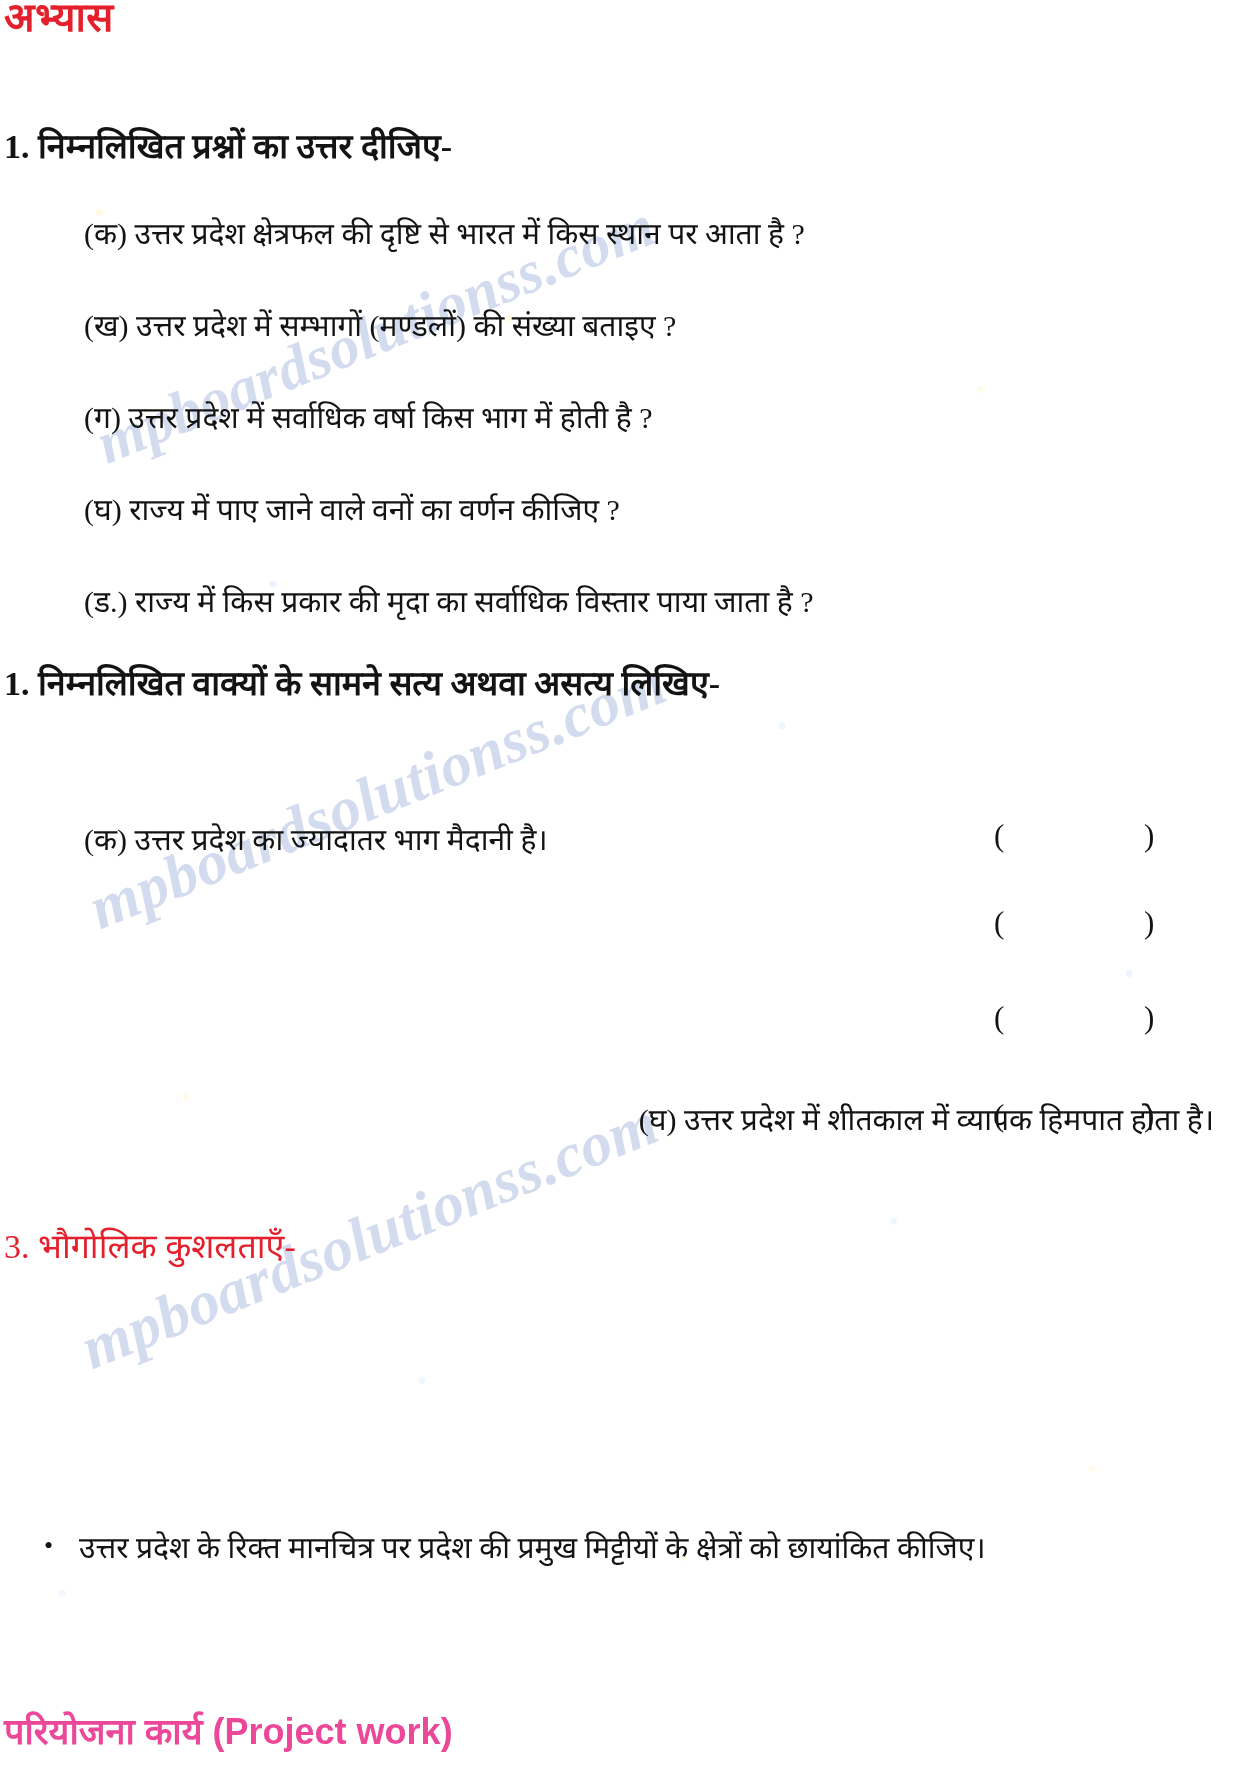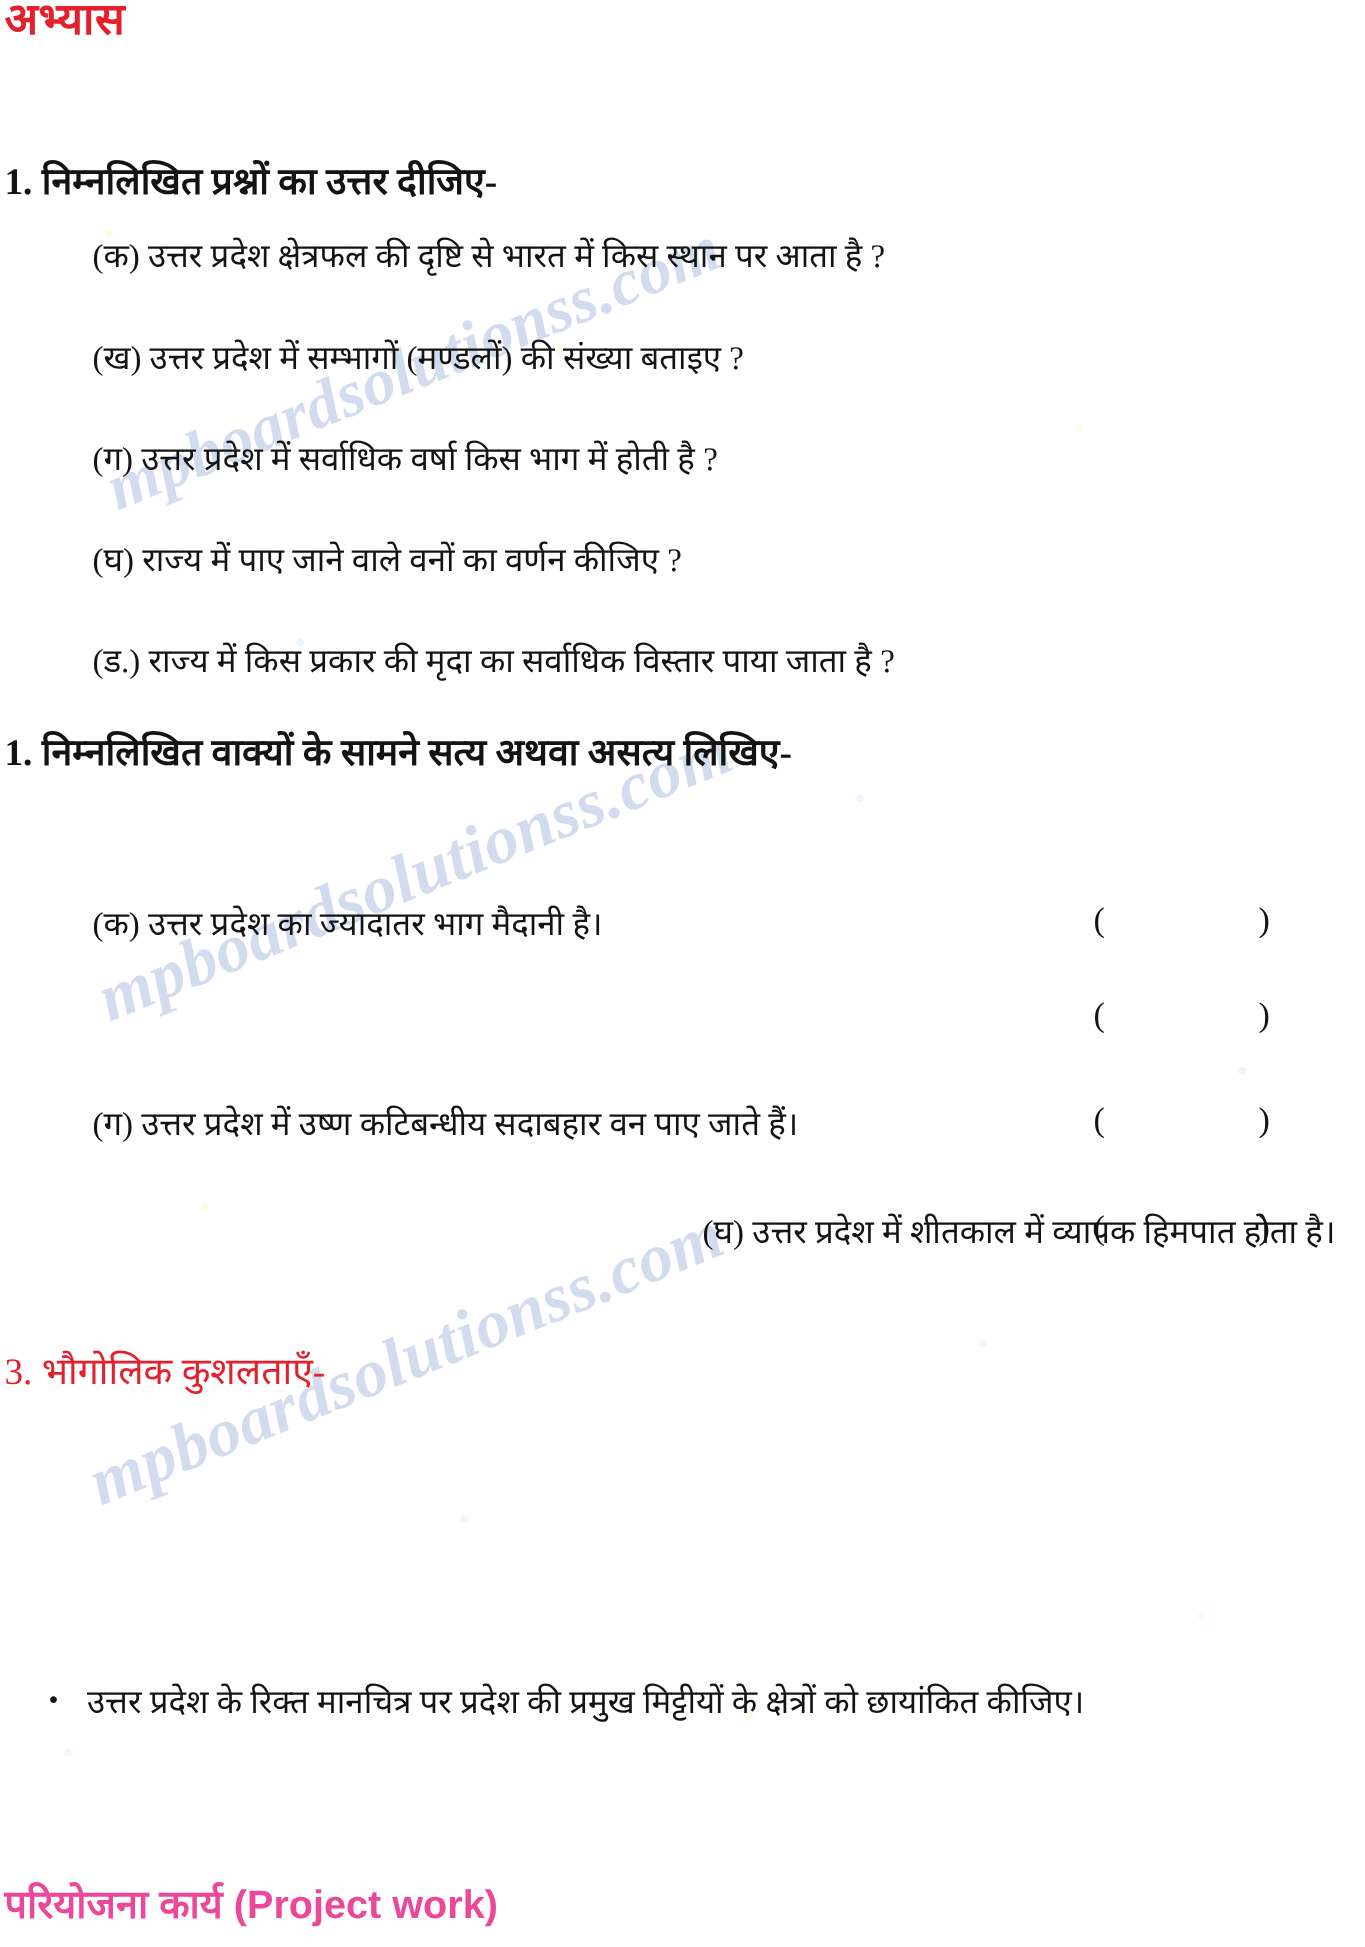--- a/index.html
+++ b/index.html
@@ -152,21 +152,21 @@
   <div class="scan-noise"></div>
 
   <div class="wm wm-1">mpboardsolutionss.com</div>
   <div class="wm wm-2">mpboardsolutionss.com</div>
   <div class="wm wm-3">mpboardsolutionss.com</div>
 
   <div class="content">
 
     <div class="title-red">अभ्यास</div>
 
-    <div class="heading" style="left:4px; top:122px;margin-top:18px;">1. निम्नलिखित प्रश्नों का उत्तर दीजिए-</div>
+    <div class="heading" style="left:4px; top:122px;">1. निम्नलिखित प्रश्नों का उत्तर दीजिए-</div>
 
     <div class="q" style="left:84px; top:214px;">(क) उत्तर प्रदेश क्षेत्रफल की दृष्टि से भारत में किस स्थान पर आता है ?</div>
     <div class="q" style="left:84px; top:306px;">(ख) उत्तर प्रदेश में सम्भागों (मण्डलों) की संख्या बताइए ?</div>
     <div class="q" style="left:84px; top:398px;">(ग) उत्तर प्रदेश में सर्वाधिक वर्षा किस भाग में होती है ?</div>
     <div class="q" style="left:84px; top:490px;">(घ) राज्य में पाए जाने वाले वनों का वर्णन कीजिए ?</div>
     <div class="q" style="left:84px; top:582px;">(ड.) राज्य में किस प्रकार की मृदा का सर्वाधिक विस्तार पाया जाता है ?</div>
 
     <div class="heading" style="left:4px; top:659px;">1. निम्नलिखित वाक्यों के सामने सत्य अथवा असत्य लिखिए-</div>
 
     <div class="tf-row" style="top:775px;margin-top:43px;">
@@ -174,21 +174,20 @@
       <span class="tf-blank paren-open">(</span>
       <span class="tf-blank paren-close">)</span>
     </div>
 
     <div class="tf-row" style="top:905px;">
       <span class="tf-blank paren-open">(</span>
       <span class="tf-blank paren-close">)</span>
     </div>
 
     <div class="tf-row" style="top:1000px;">
-      <span class="tf-text">(ग) उत्तर प्रदेश में उष्ण कटिबन्धीय सदाबहार वन पाए जाते हैं।</span>
       <span class="tf-blank paren-open">(</span>
       <span class="tf-blank paren-close">)</span>
     </div>
 
     <div class="tf-row" style="top:1098px;text-align:right;">
       <span class="tf-text">(घ) उत्तर प्रदेश में शीतकाल में व्यापक हिमपात होता है।</span>
       <span class="tf-blank paren-open">(</span>
       <span class="tf-blank paren-close">)</span>
     </div>
 

